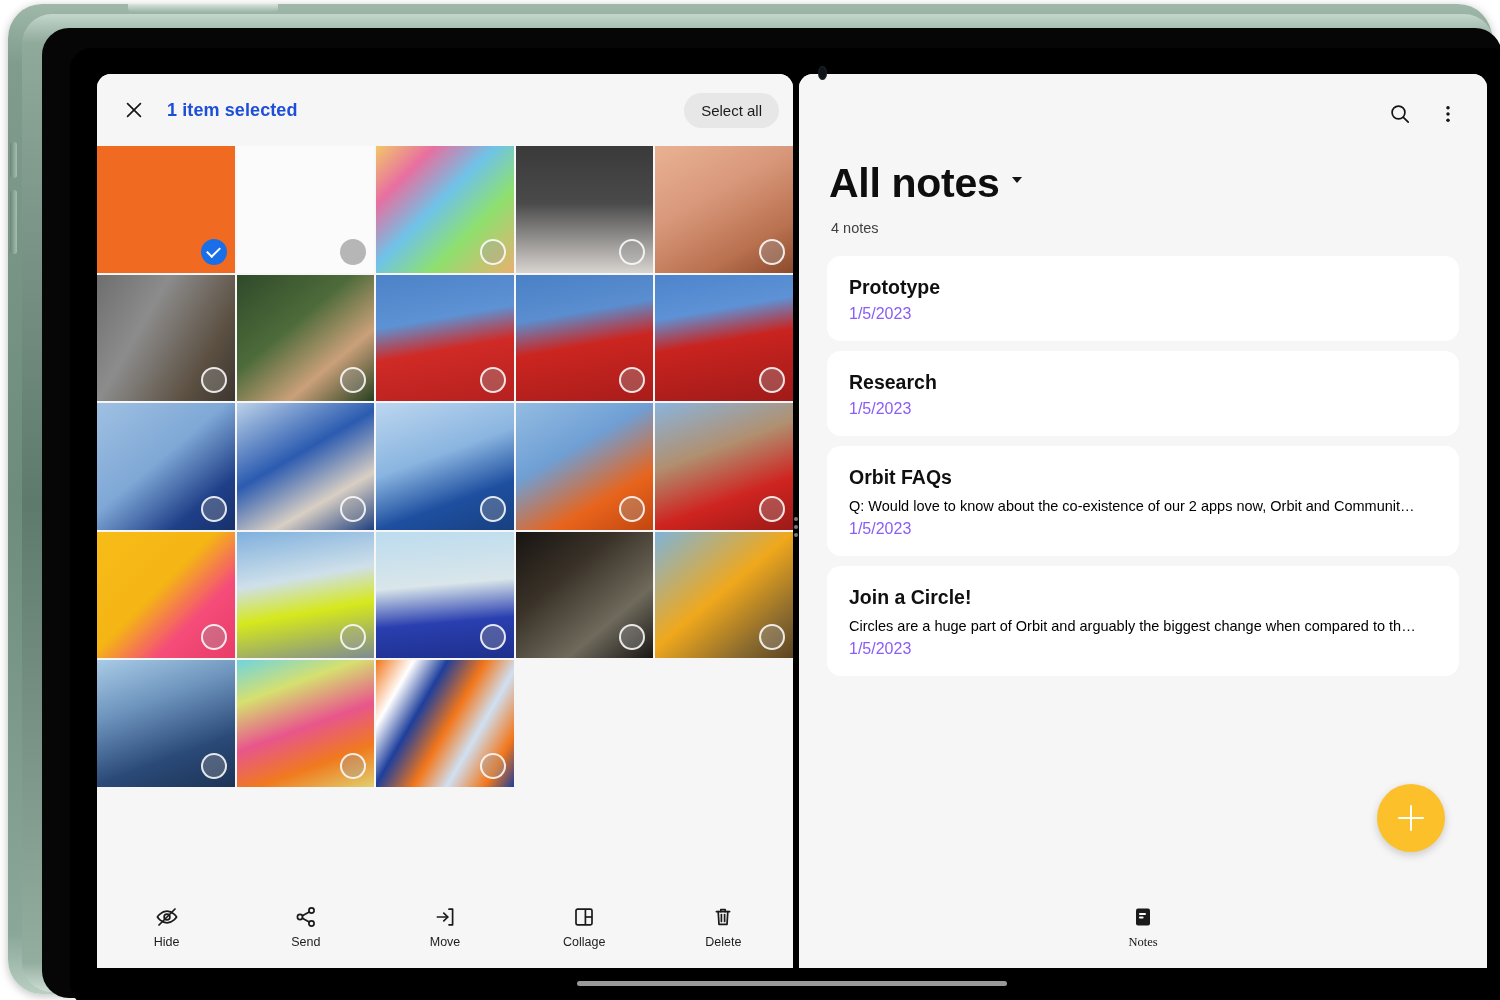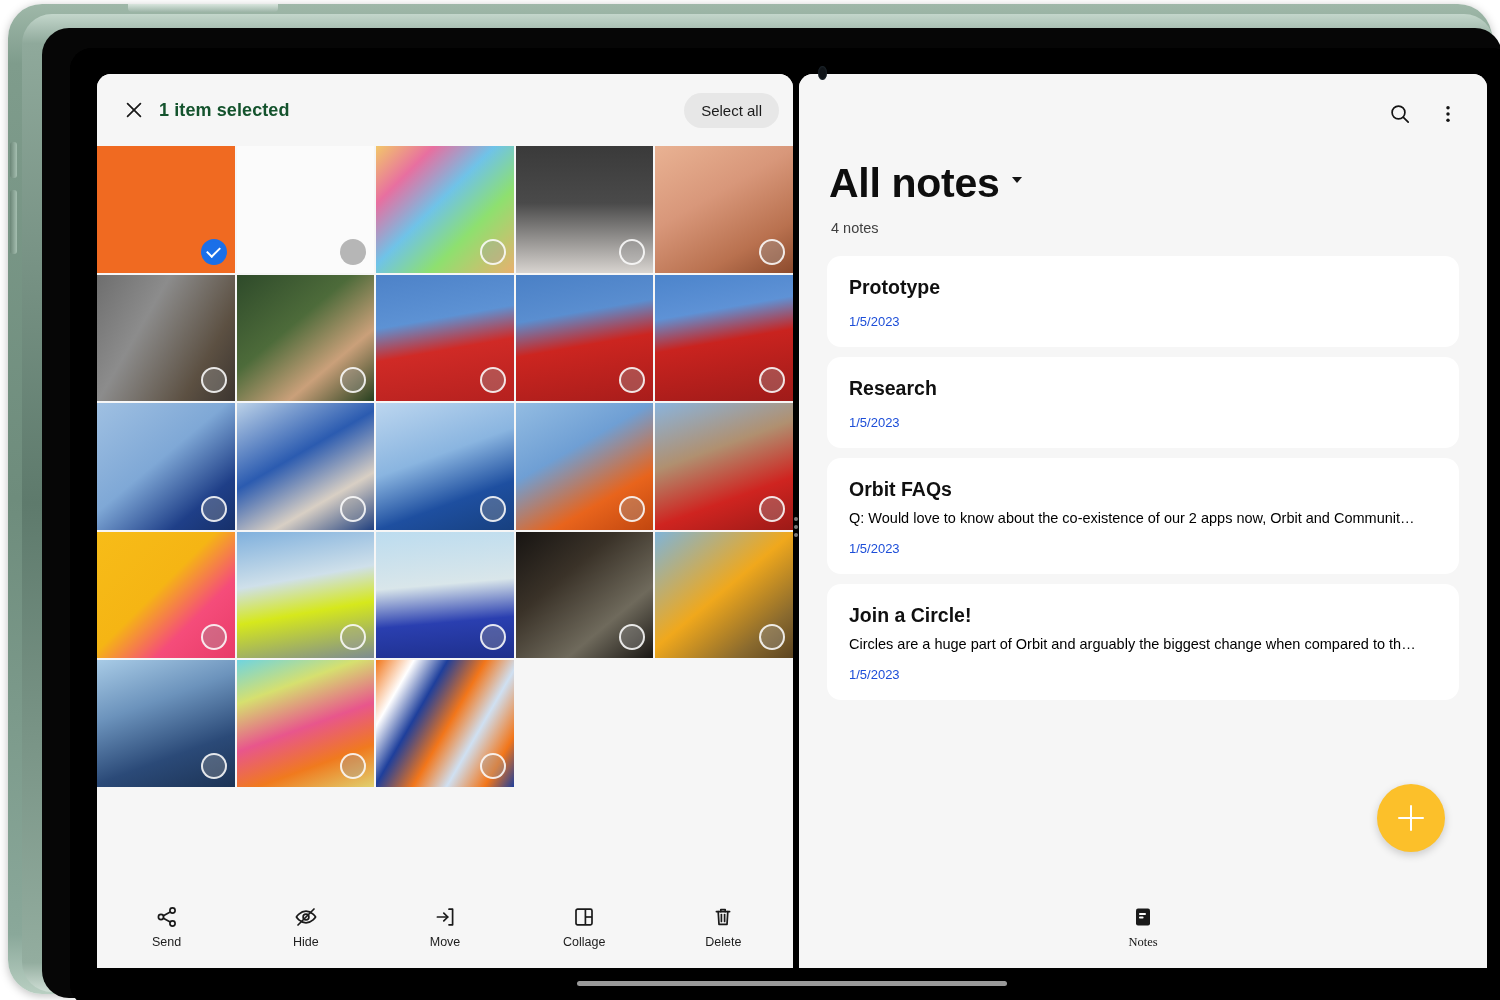--- a/index.html
+++ b/index.html
@@ -131,22 +131,22 @@
   }
   .icon-btn {
     width: 42px; height: 42px;
     display: flex; align-items: center; justify-content: center;
     border-radius: 50%;
     cursor: pointer;
     background: transparent;
     border: none;
   }
   .sel-count {
-    font-size: 18px; font-weight: bold; color: #14532d;
-    margin-left: 4px; letter-spacing: .1px;
+    font-size: 18px; font-weight: bold; color: #1d4ed8;
+    margin-left: 12px; letter-spacing: .1px;
   }
   .select-all {
     margin-left: auto;
     background: #e7e7e7;
     color: #1b1b1b;
     font-size: 15px;
     padding: 9px 17px;
     border-radius: 18px;
     border: none;
     cursor: pointer;
@@ -251,21 +251,21 @@
     border-radius: 14px;
     padding: 20px 22px 18px 22px;
     cursor: pointer;
   }
   .note-title { font-size: 19.5px; font-weight: bold; color: #101010; }
   .note-snippet {
     margin-top: 9px;
     font-size: 14.5px; color: #000000;
     white-space: nowrap; overflow: hidden; text-overflow: ellipsis;
   }
-  .note-date { margin-top: 15px; font-size: 13px; color: #1d4ed8; }
+  .note-date { margin-top: 6px; font-size: 16px; color: #8b5cf6; }
 
   .fab {
     position: absolute;
     right: 42px; bottom: 116px;
     width: 68px; height: 68px;
     border-radius: 50%;
     background: #fcc02a;
     border: none;
     cursor: pointer;
     display: flex; align-items: center; justify-content: center;
@@ -421,38 +421,38 @@
                   <div class="cell">
                     <div class="art" style="background:linear-gradient(120deg,#f2761a 0%,#ffffff 18%,#1e3f9c 34%,#f2761a 52%,#cfe0f2 68%,#f2761a 86%,#1e3f9c 100%);"></div>
                     <span class="tick"></span>
                   </div>
                 </div>
 
               <div class="gal-bottombar">
                   <div class="gal-action">
                     <span>
                       <svg width="24" height="24" viewBox="0 0 24 24" fill="none" stroke="#1a1a1a" stroke-width="1.7" stroke-linecap="round" stroke-linejoin="round">
+                        <path d="M2.4 12S5.9 6.2 12 6.2 21.6 12 21.6 12 18.1 17.8 12 17.8 2.4 12 2.4 12Z"></path>
+                        <circle cx="12" cy="12" r="2.9"></circle>
+                        <line x1="4" y1="20" x2="20" y2="4"></line>
+                      </svg>
+                    </span>
+                    <span class="lbl">Hide</span>
+                  </div>
+                  <div class="gal-action">
+                    <span>
+                      <svg width="24" height="24" viewBox="0 0 24 24" fill="none" stroke="#1a1a1a" stroke-width="1.7" stroke-linecap="round" stroke-linejoin="round">
                         <circle cx="17.5" cy="5.5" r="2.6"></circle>
                         <circle cx="17.5" cy="18.5" r="2.6"></circle>
                         <circle cx="6" cy="12" r="2.6"></circle>
                         <line x1="8.4" y1="10.8" x2="15.2" y2="6.9"></line>
                         <line x1="8.4" y1="13.2" x2="15.2" y2="17.1"></line>
                       </svg>
                     </span>
                     <span class="lbl">Send</span>
-                  </div>
-                  <div class="gal-action">
-                    <span>
-                      <svg width="24" height="24" viewBox="0 0 24 24" fill="none" stroke="#1a1a1a" stroke-width="1.7" stroke-linecap="round" stroke-linejoin="round">
-                        <path d="M2.4 12S5.9 6.2 12 6.2 21.6 12 21.6 12 18.1 17.8 12 17.8 2.4 12 2.4 12Z"></path>
-                        <circle cx="12" cy="12" r="2.9"></circle>
-                        <line x1="4" y1="20" x2="20" y2="4"></line>
-                      </svg>
-                    </span>
-                    <span class="lbl">Hide</span>
                   </div>
                   <div class="gal-action">
                     <span>
                       <svg width="24" height="24" viewBox="0 0 24 24" fill="none" stroke="#1a1a1a" stroke-width="1.7" stroke-linecap="round" stroke-linejoin="round">
                         <path d="M16 4.2h3.6v15.6H16"></path>
                         <line x1="4.4" y1="12" x2="14.6" y2="12"></line>
                         <polyline points="10.8,8.2 14.8,12 10.8,15.8"></polyline>
                       </svg>
                     </span>
                     <span class="lbl">Move</span>

